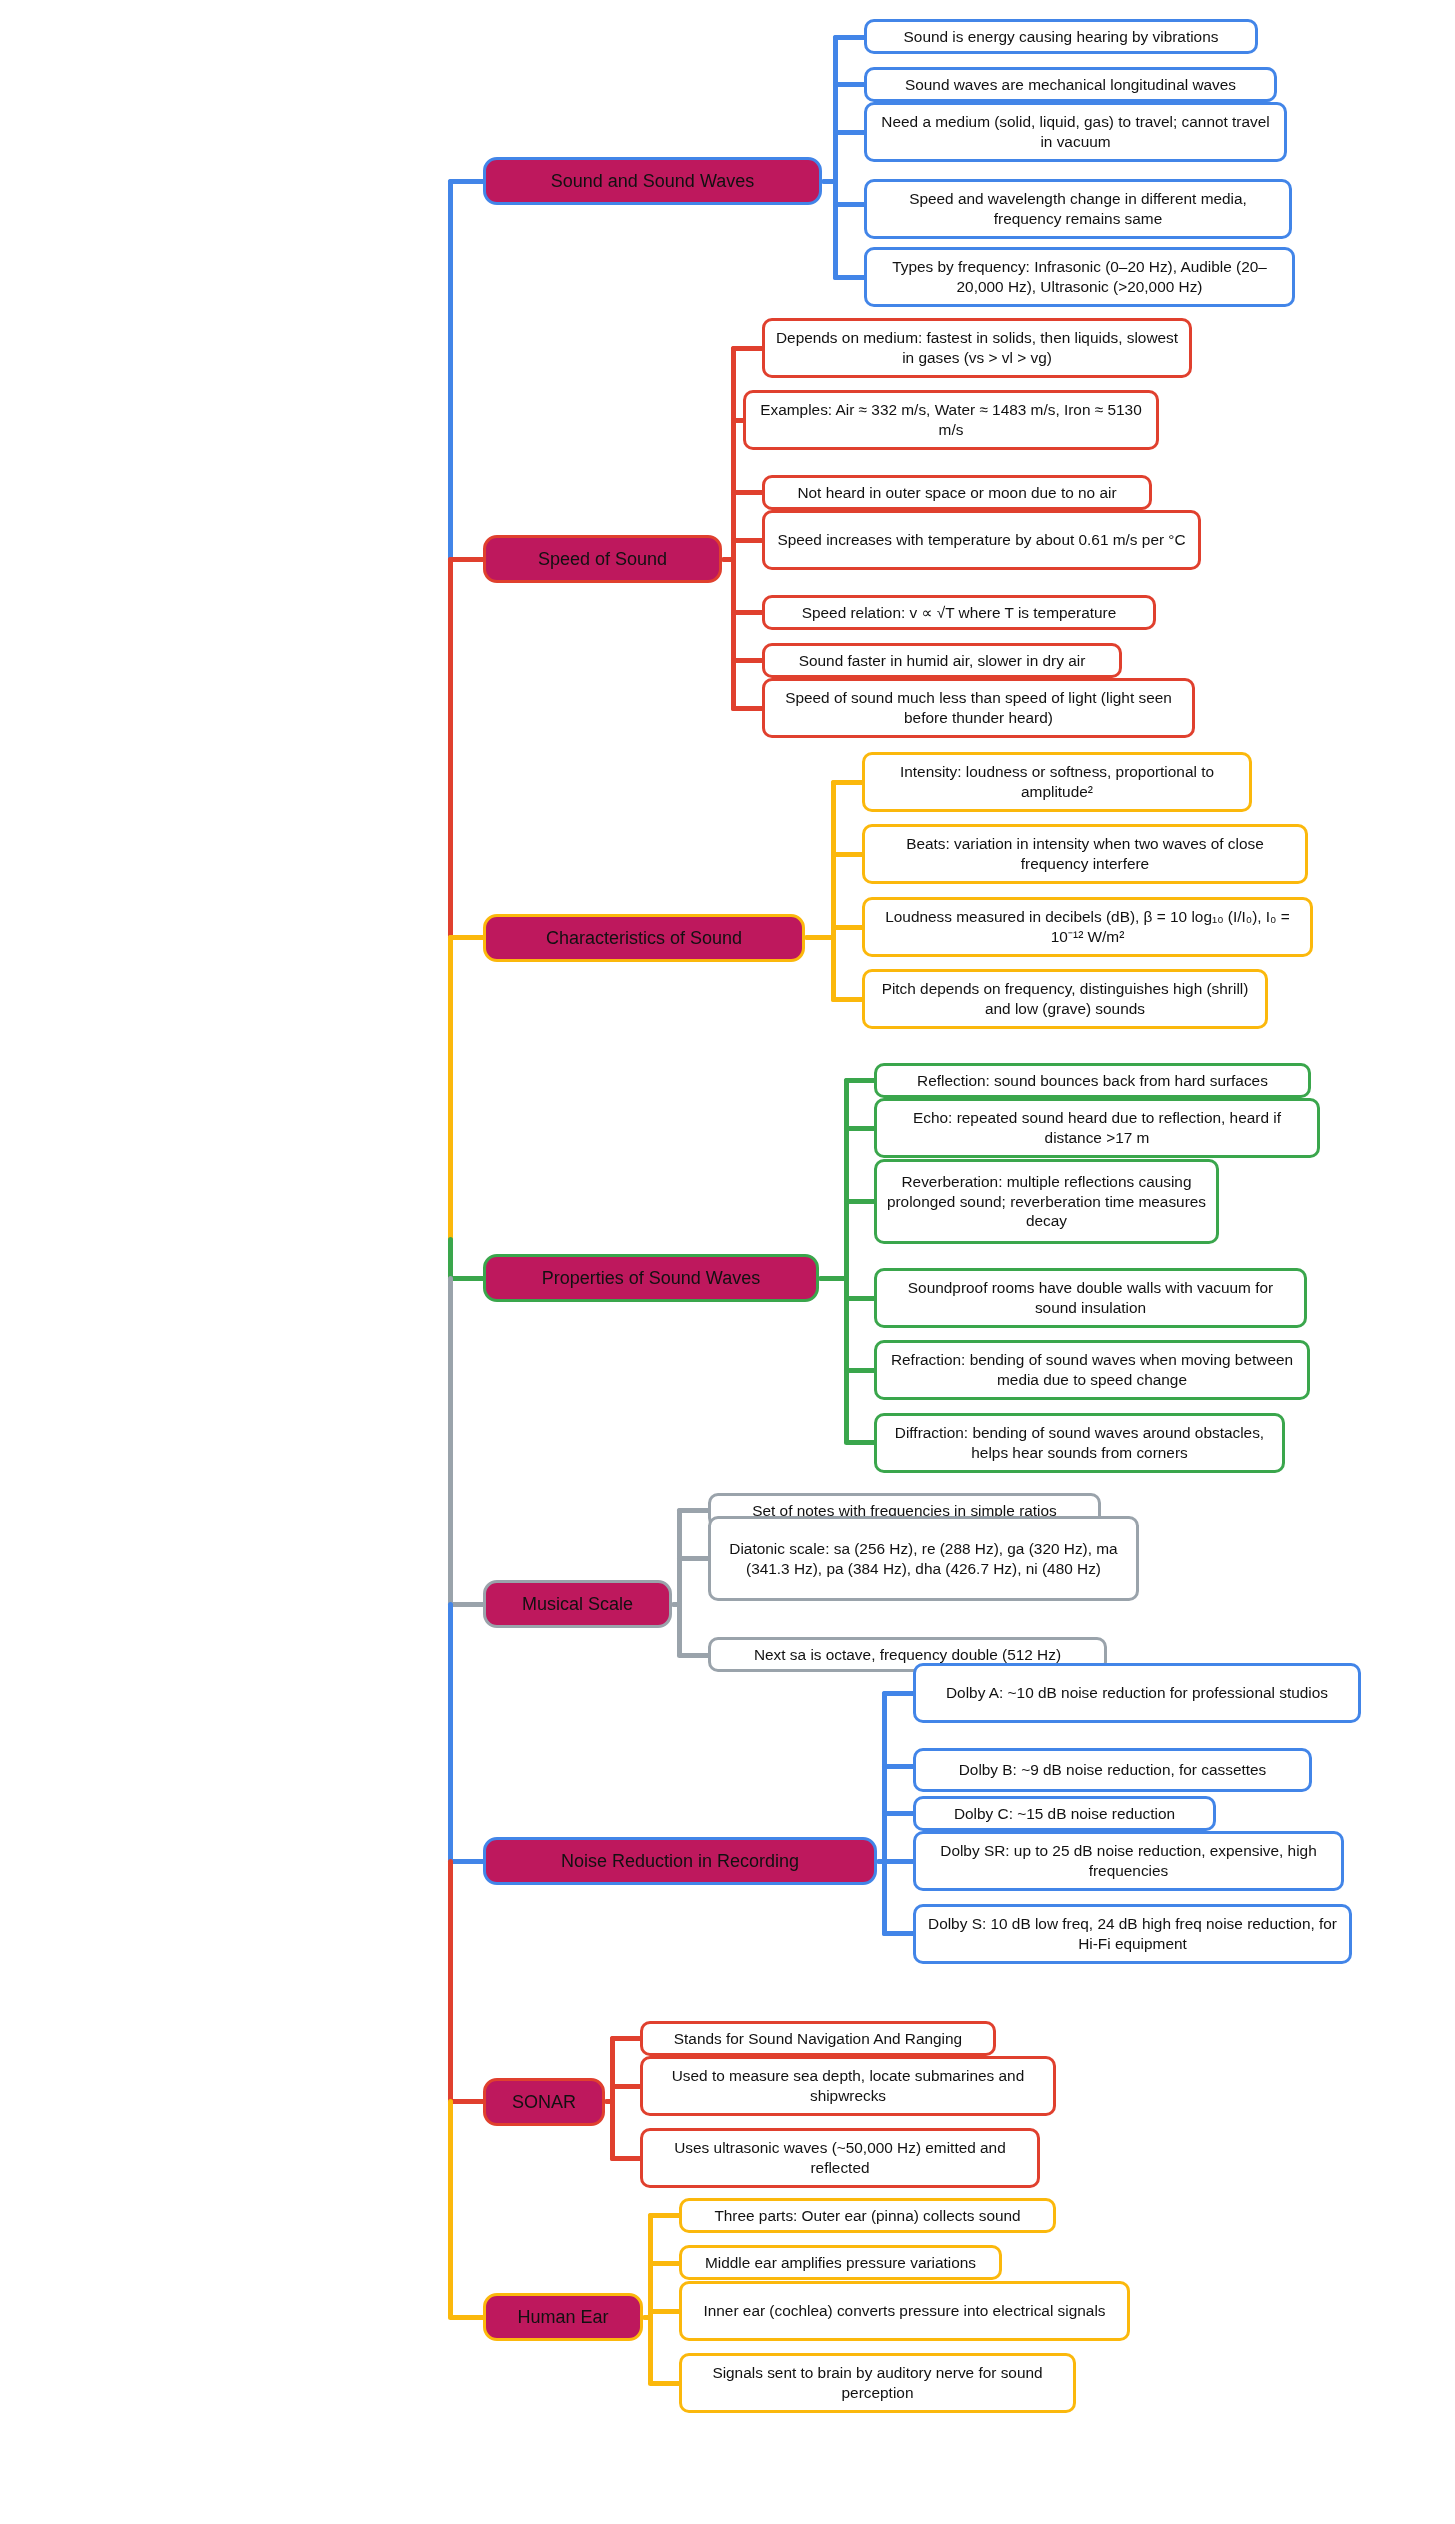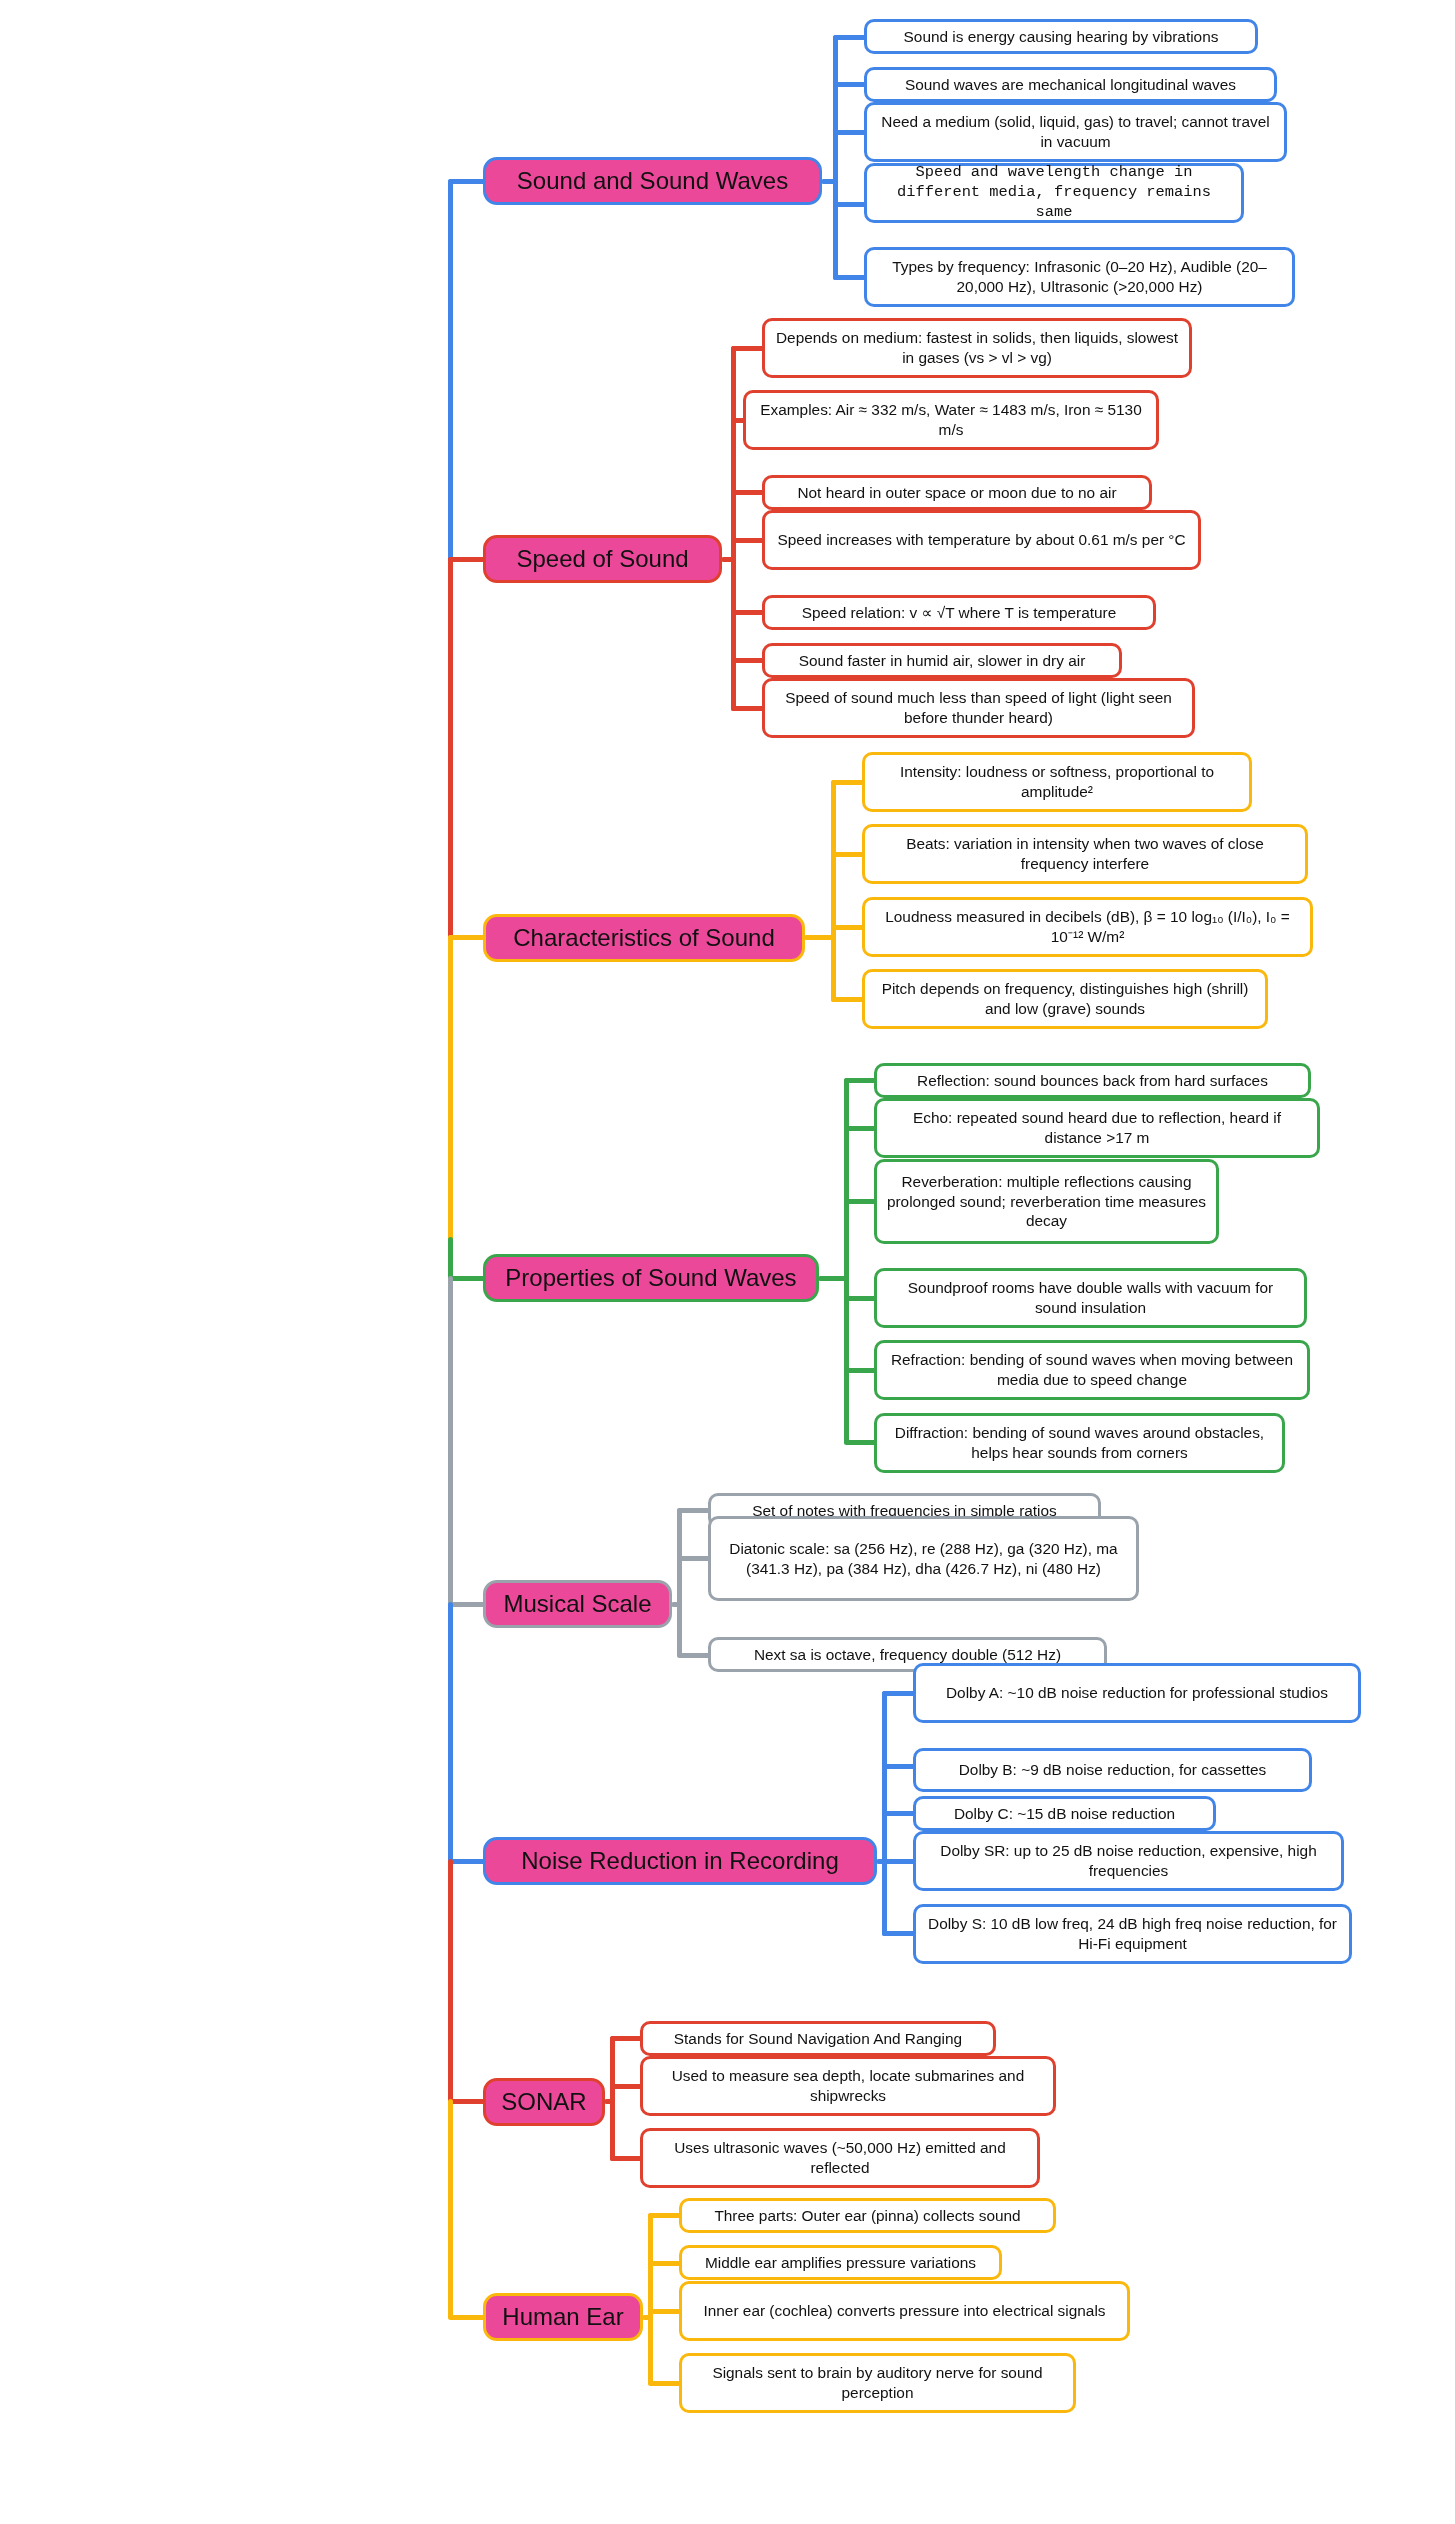--- a/index.html
+++ b/index.html
@@ -17,22 +17,22 @@
   #root-node{
     position:absolute;display:flex;align-items:center;justify-content:center;
     background:#000;color:#fff;border-radius:17px;
     font-size:24px;font-weight:bold;padding:0 17px;white-space:nowrap;
     letter-spacing:0.2px;
   }
 
   
   .branch-node{
     position:absolute;display:flex;align-items:center;justify-content:center;
-    background:#ec4899;border:3.8px solid #999;border-radius:14px;
-    font-size:24px;color:#111;padding:0 12.3px;white-space:nowrap;
+    background:#be185d;border:3.8px solid #999;border-radius:14px;
+    font-size:18px;color:#111;padding:0 12.3px;white-space:nowrap;
     box-sizing:border-box;line-height:1.05;
   }
 
   
   .leaf-node{
     position:absolute;display:flex;align-items:center;justify-content:center;
     text-align:center;background:#fff;border:3.1px solid #999;border-radius:10px;
     font-size:15.4px;color:#111;box-sizing:border-box;
     padding:3.8px 9.2px;line-height:1.28;
   }
@@ -137,21 +137,21 @@
       </div>
       <div class="leaf-node c-blue" style="left: 864px; top: 19px; width: 394px; height: 35px;">
         <span>Sound is energy causing hearing by vibrations</span>
       </div>
       <div class="leaf-node c-blue" style="left: 864px; top: 67px; width: 413px; height: 35px; align-items: center;">
         <span>Sound waves are mechanical longitudinal waves</span>
       </div>
       <div class="leaf-node c-blue" style="left: 864px; top: 102px; width: 423px; height: 60px;">
         <span>Need a medium (solid, liquid, gas) to travel; cannot travel in vacuum</span>
       </div>
-      <div class="leaf-node c-blue" style="left: 864px; top: 163px; width: 380px; height: 60px; font-family: Liberation Mono, monospace;">
+      <div class="leaf-node c-blue" style="left: 864px; top: 179px; width: 428px; height: 60px;">
         <span>Speed and wavelength change in different media, frequency remains same</span>
       </div>
       <div class="leaf-node c-blue" style="left: 864px; top: 247px; width: 431px; height: 60px;">
         <span>Types by frequency: Infrasonic (0–20 Hz), Audible (20–20,000 Hz), Ultrasonic (&gt;20,000 Hz)</span>
       </div>
       <div class="branch-node c-red" style="left: 483px; top: 535px; width: 239px; height: 48px;">
         <span>Speed of Sound</span>
       </div>
       <div class="leaf-node c-red" style="left: 762px; top: 318px; width: 430px; height: 60px;">
         <span>Depends on medium: fastest in solids, then liquids, slowest in gases (vs &gt; vl &gt; vg)</span>

